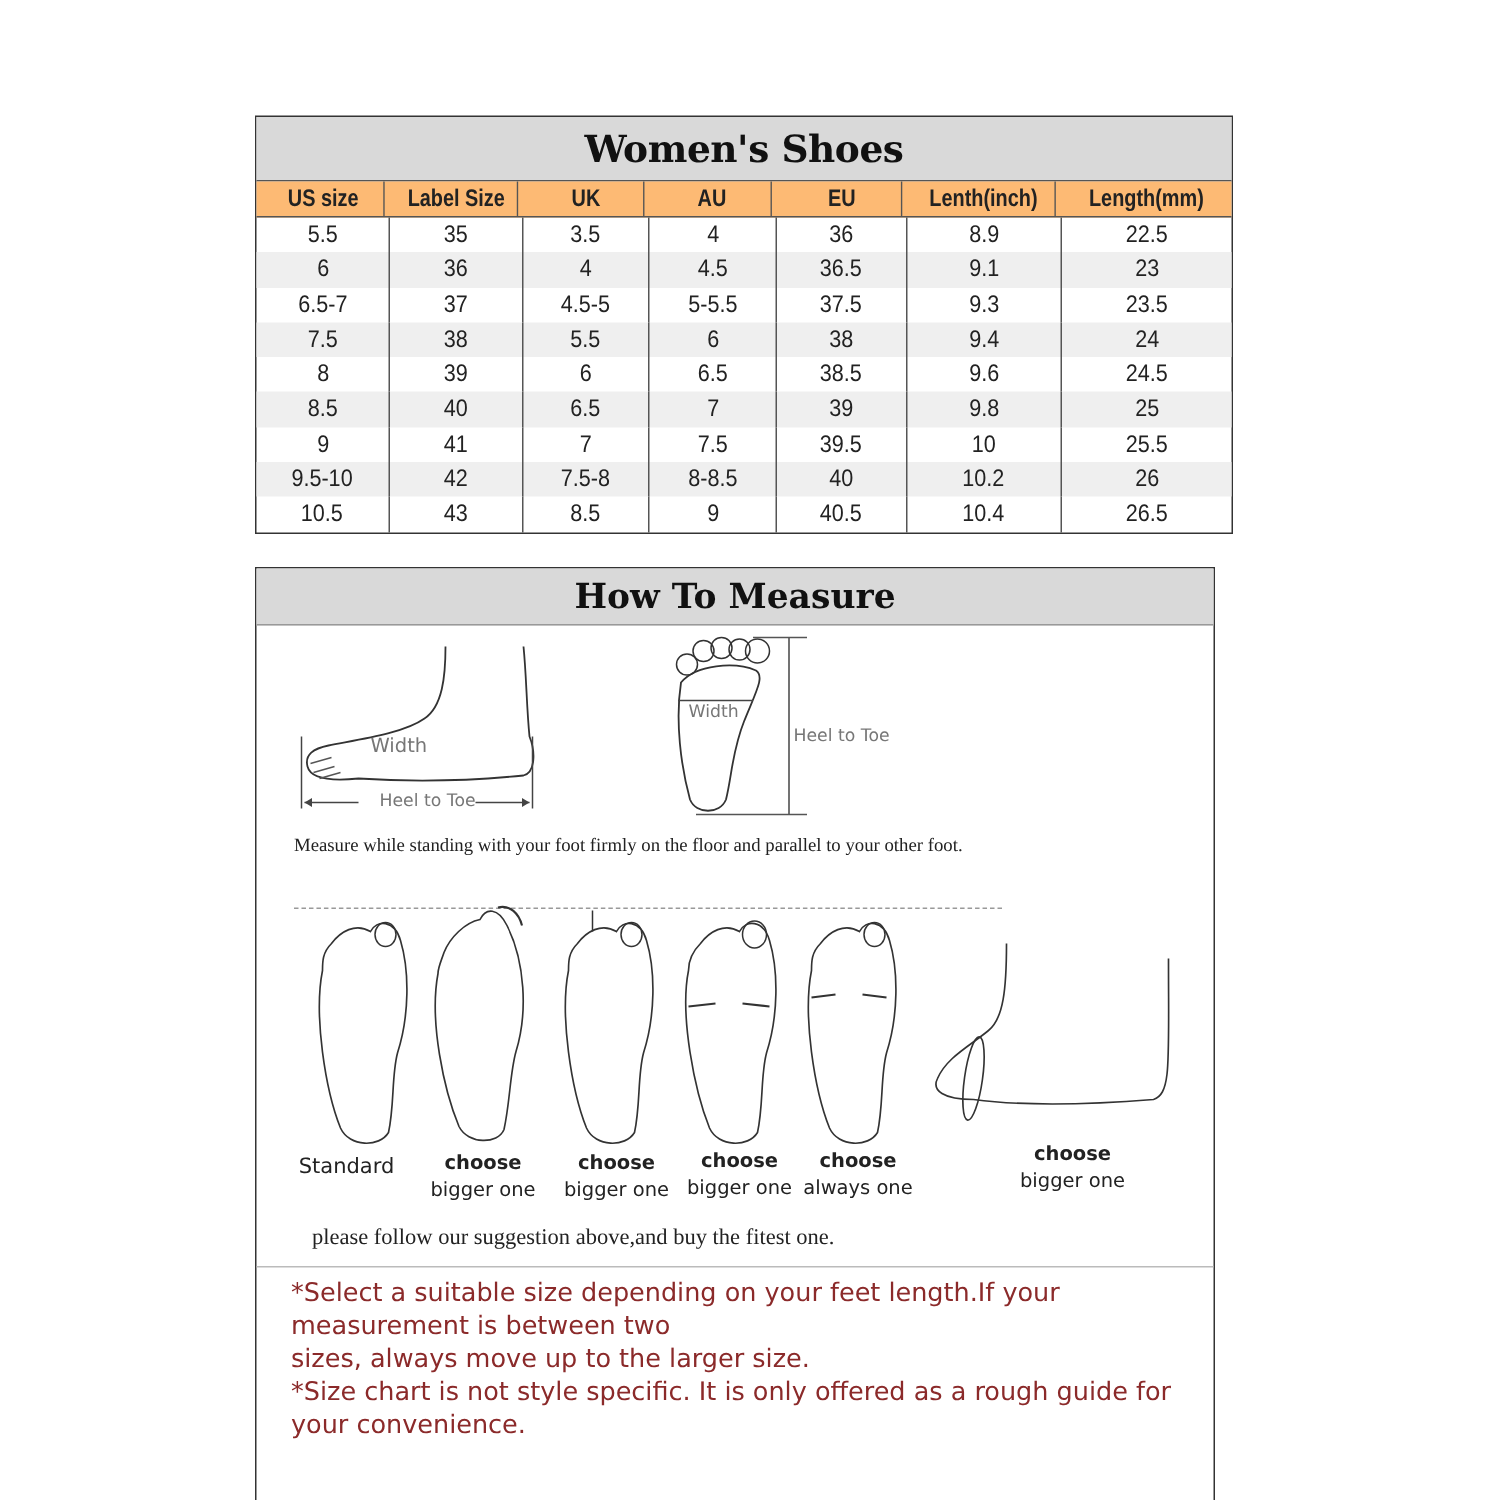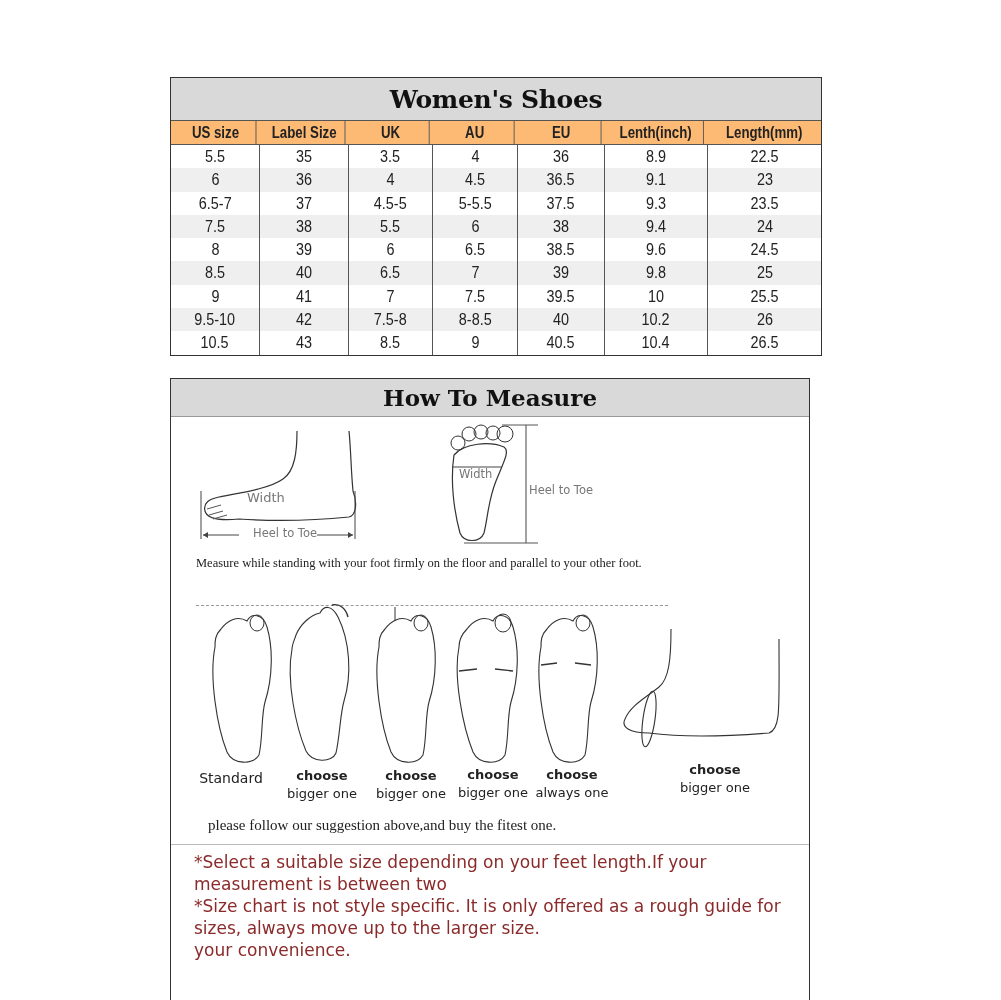--- a/index.html
+++ b/index.html
@@ -231,17 +231,17 @@
       <div class="l1">choose</div>
       <div>bigger one</div>
     </div>
 
   <div class="abs caption" style="left:37px;top:438px;font-size:15px">please follow our suggestion above,and buy the fitest one.</div>
 
   <div class="divider-line" style="top:465px"></div>
 
   <div class="notes">
     <p>*Select a suitable size depending on your feet length.If your measurement is between two</p>
+    <p>sizes, always move up to the larger size.</p>
     <p>*Size chart is not style specific. It is only offered as a rough guide for</p>
-    <p>sizes, always move up to the larger size.</p>
     <p>your convenience.</p>
   </div>
 </div>
 
 </body></html>

